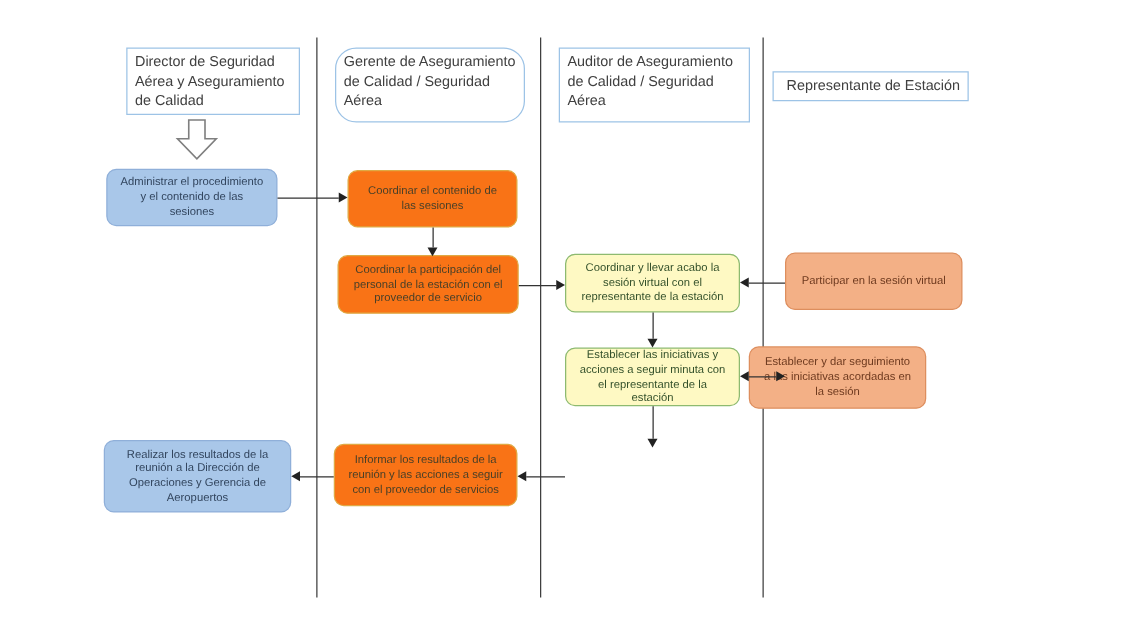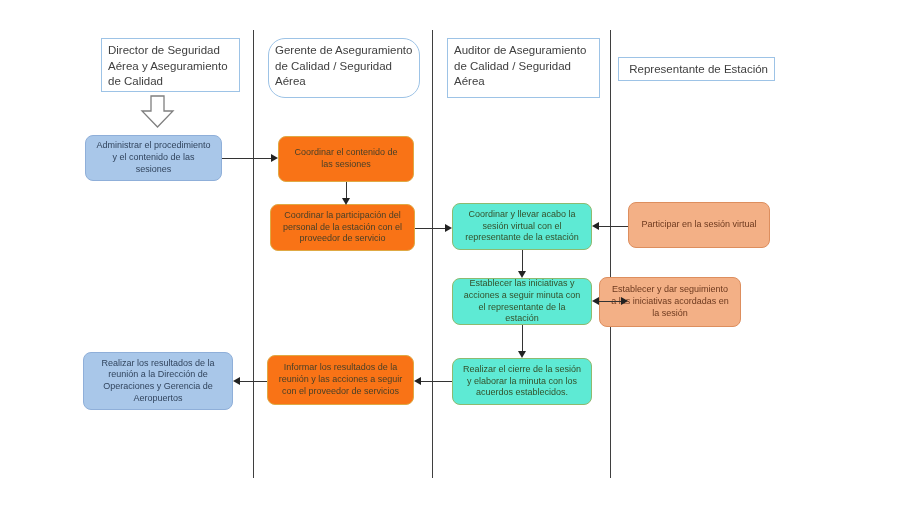--- a/index.html
+++ b/index.html
@@ -13,21 +13,21 @@
     border:1px solid #9dc3e6;padding:4px 6px;font-size:11.5px;line-height:1.35;
     color:#404040;
   }
   .node{
     position:absolute;box-sizing:border-box;border-radius:8px;
     display:flex;align-items:center;justify-content:center;text-align:center;
     font-size:9px;line-height:1.3;padding:3px 9px;
   }
   .node.blue  {background:#a9c7e9;border:1px solid #8fafd9;color:#32455e;}
   .node.yellow{background:#f97316;border:1px solid #dfa944;color:#4a4028;}
-  .node.green {background:#5eead4;border:1px solid #8dba70;color:#33502a;}
+  .node.green {background:#fef9c3;border:1px solid #8dba70;color:#33502a;}
   .node.orange{background:#f3b086;border:1px solid #dd8e5e;color:#6e3a1f;}
   .hline{position:absolute;height:1px;background:#333333;}
   .vline{position:absolute;width:1px;background:#333333;}
   .ah{position:absolute;width:0;height:0;}
   .ah-right{border-top:4px solid transparent;border-bottom:4px solid transparent;border-left:7px solid #222;}
   .ah-left {border-top:4px solid transparent;border-bottom:4px solid transparent;border-right:7px solid #222;}
   .ah-down {border-left:4px solid transparent;border-right:4px solid transparent;border-top:7px solid #222;}
   .block-arrow{position:absolute;}
 </style>
 </head>
@@ -77,23 +77,20 @@
   </div>
 
   <div class="node green" style="left:452px;top:278px;width:140px;height:47px;">
     <span>Establecer las iniciativas y acciones a seguir minuta con el representante de la estación</span>
   </div>
 
   <div class="node orange" style="left:599px;top:277px;width:142px;height:50px;">
     <span>Establecer y dar seguimiento a las iniciativas acordadas en la sesión</span>
   </div>
 
-  <div class="node green" style="left:452px;top:358px;width:140px;height:47px;">
-    <span>Realizar el cierre de la sesión y elaborar la minuta con los acuerdos establecidos.</span>
-  </div>
 
   <div class="node yellow" style="left:267px;top:355px;width:147px;height:50px;">
     <span>Informar los resultados de la reunión y las acciones a seguir con el proveedor de servicios</span>
   </div>
 
   <div class="node blue" style="left:83px;top:352px;width:150px;height:58px;">
     <span>Realizar los resultados de la reunión a la Dirección de Operaciones y Gerencia de Aeropuertos</span>
   </div>
 
   <div class="hline" style="left:222px;top:158px;width:49px;"></div>

